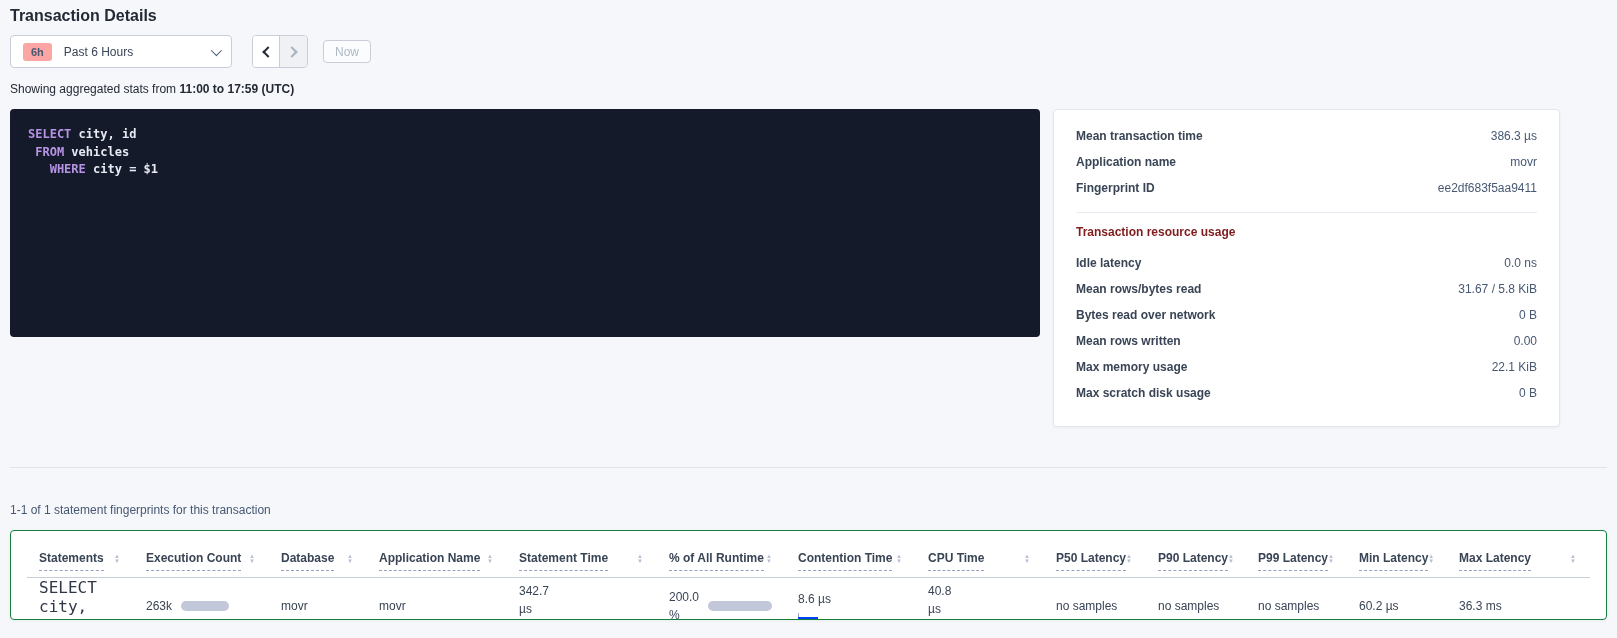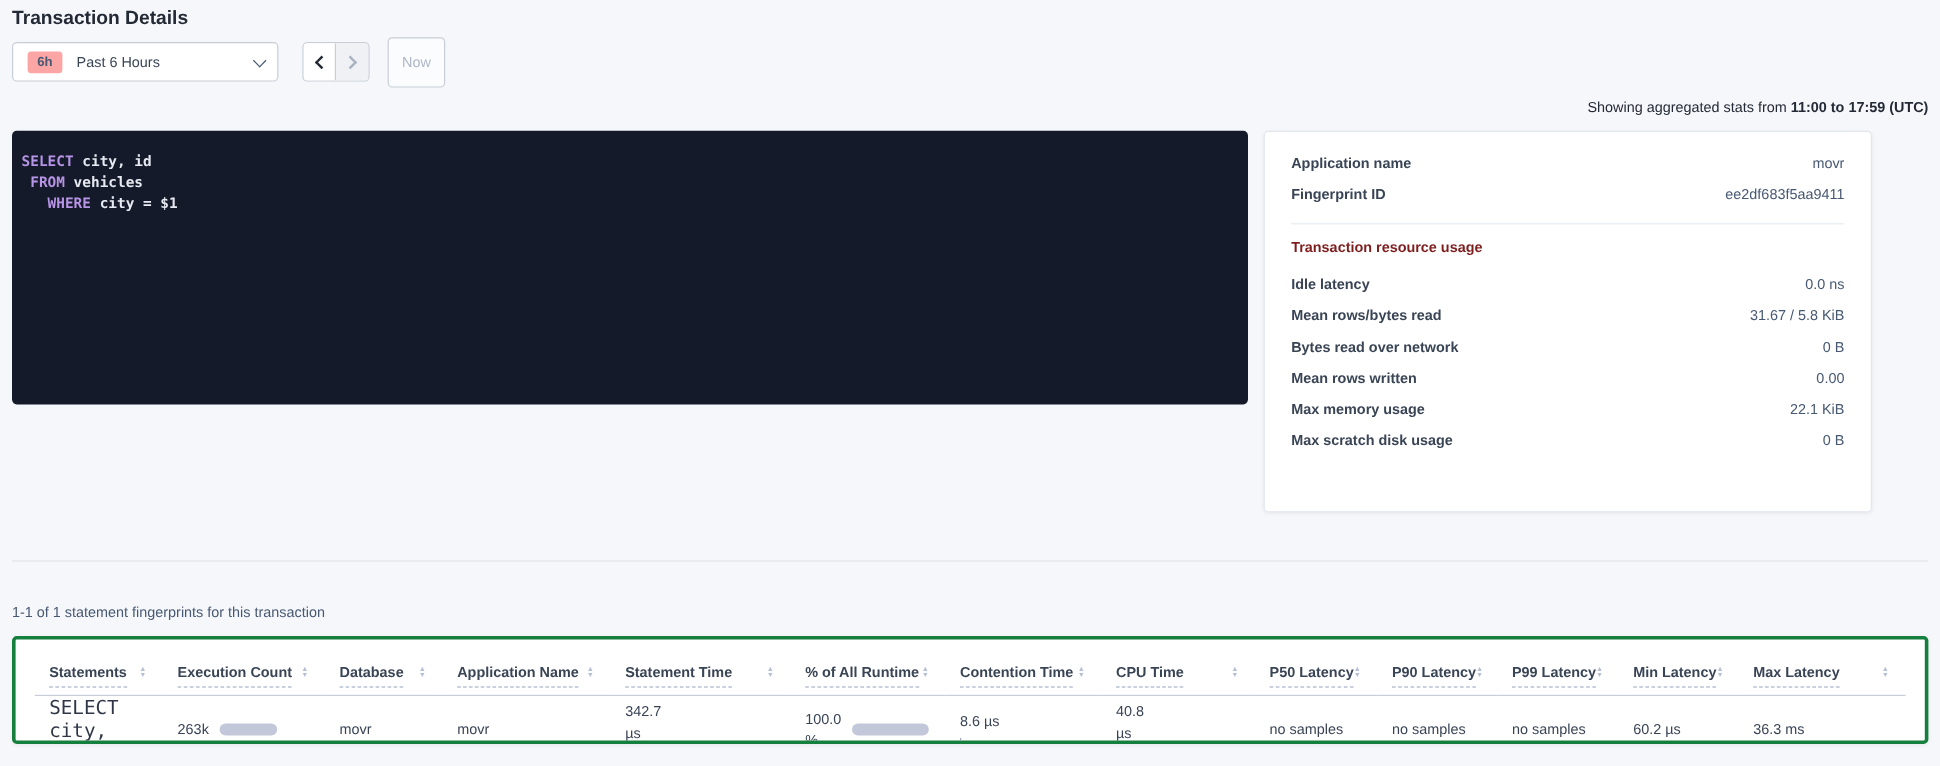--- a/index.html
+++ b/index.html
@@ -17,46 +17,46 @@
   .time-badge { background:#fca5a5; color:#475872; font-size:11px; font-weight:bold; padding:3px 8px; border-radius:3px; margin-right:12px; }
   .time-label { font-size:12px; color:#394455; }
   .chev-down { margin-left:auto; width:8px; height:8px; border-right:1.6px solid #475872; border-bottom:1.6px solid #475872;
     transform:rotate(45deg) translateY(-2px); }
   .arrow-group { margin-left:20px; display:flex; height:33px; border:1px solid #c8cdd8; border-radius:4px; overflow:hidden; background:#fff; }
   .arrow-btn { width:27px; height:31px; border:none; background:#fff; display:flex; align-items:center; justify-content:center; cursor:pointer; }
   .arrow-btn.prev { border-right:1px solid #c8cdd8; }
   .arrow-btn.next { background:#eff1f4; cursor:default; }
   .chev-left { width:8px; height:8px; border-left:2px solid #242a35; border-bottom:2px solid #242a35; transform:rotate(45deg); margin-left:3px; }
   .chev-right { width:8px; height:8px; border-left:2px solid #a9b2c2; border-bottom:2px solid #a9b2c2; transform:rotate(225deg); margin-right:3px; }
-  .now-btn { margin-left:15px; width:48px; height:42px; border:1px solid #c8cdd8; border-radius:4px; background:#fbfcfd;
+  .now-btn { margin-left:15px; width:48px; height:23px; border:1px solid #c8cdd8; border-radius:4px; background:#fbfcfd;
     color:#aeb7c6; font-size:12px; font-family:inherit; cursor:default; }
 
-  .stats-line { margin:14px 10px 0; font-size:12px; color:#242a35;text-align:right; }
+  .stats-line { margin:14px 10px 0; font-size:12px; color:#242a35; }
   .stats-line b { font-weight:bold; }
 
   
   .main { display:flex; gap:13px; margin:13px 10px 0; align-items:flex-start; }
-  .sql-box { width:1030px; height:228px; background:#141a29; border-radius:4px; padding:17px 8px;
+  .sql-box { width:1030px; height:228px; background:#141a29; border-radius:4px; padding:17px 18px;
     font-family:"DejaVu Sans Mono", monospace; font-size:12px; font-weight:bold; line-height:17.5px;
     color:#e7eaf2; white-space:pre; }
   .kw { color:#b794e6; }
 
   .summary-card { width:507px; height:318px; background:#fff; border:1px solid #e2e7ee; border-radius:4px;
     padding:13px 22px; box-shadow:0 1px 3px rgba(60,70,90,.06); }
   .srow { display:flex; justify-content:space-between; align-items:center; height:26px; }
   .srow .slabel { font-size:12px; font-weight:bold; color:#394455; }
   .srow .svalue { font-size:12px; color:#475872; }
   .hr { height:1px; background:#e6ebf2; margin:11px 0; }
   .section-title { font-size:12px; font-weight:bold; color:#7f1d1d; margin:12px 0 11px; }
 
   .page-divider { margin:40px 10px 0; height:1px; background:#dfe4ec; }
   .table-caption { margin:35px 10px 0; font-size:12px; color:#475872; }
 
   
-  .table-card { margin:13px 10px 0; height:90px; background:#fff; border:3px solid #15803d; border-radius:4px;
+  .table-card { margin:13px 10px 0; height:90px; background:#fff; border:1px solid #15803d; border-radius:4px;
     padding:0 16px; box-shadow:0 1px 3px rgba(60,70,90,.06); overflow:hidden; }
   table { width:100%; border-collapse:collapse; table-layout:fixed; }
   th { height:46px; border-bottom:1px solid #c7cdd9; vertical-align:bottom; padding:0; cursor:pointer; }
   .th-inner { display:flex; align-items:flex-end; justify-content:space-between; padding:0 14px 6px 12px; }
   .th-label { font-size:12px; font-weight:bold; color:#394455; border-bottom:1px dashed #93a1bd; padding-bottom:5px; white-space:nowrap; }
   .sort { font-size:6px; line-height:5px; color:#b6c0d4; white-space:pre; text-align:center; margin-bottom:7px; }
   td { height:57px; border-bottom:1px solid #dfe4ec; padding:0 0 0 12px; font-size:12px; color:#394455; vertical-align:middle; }
   .mono { font-family:"DejaVu Sans Mono", monospace; font-size:16px; line-height:19px; color:#2f3747; cursor:pointer; }
   .cell-flex { display:flex; align-items:center; gap:9px; }
   .bar-gray { display:inline-block; height:10px; border-radius:5px; background:#c2c8d9; }
@@ -103,20 +103,24 @@
   </div>
 
   <div class="main">
 
     <div class="sql-box"><span class="kw">SELECT</span><span> city, id</span>
 <span class="kw"> FROM</span><span> vehicles</span>
 <span class="kw">   WHERE</span><span> city = $1</span></div>
 
     <div class="summary-card">
       <div class="srow">
+        <span class="slabel">Mean transaction time</span>
+        <span class="svalue">386.3 µs</span>
+      </div>
+      <div class="srow">
         <span class="slabel">Application name</span>
         <span class="svalue">movr</span>
       </div>
       <div class="srow">
         <span class="slabel">Fingerprint ID</span>
         <span class="svalue">ee2df683f5aa9411</span>
       </div>
       <div class="hr"></div>
       <div class="section-title">Transaction resource usage</div>
       <div class="srow">
@@ -284,21 +288,21 @@
               <div>µs</div>
               <div class="minibar">
                 <span class="mb-gray st-gray"></span>
                   <span class="mb-blue st-blue"></span>
               </div>
             </div>
           </td>
           <td>
             <div class="cell-flex">
               <div class="stack">
-                <div>100.0</div>
+                <div>200.0</div>
                 <div>%</div>
               </div>
               <span class="bar-gray bar-runtime"></span>
             </div>
           </td>
           <td>
             <div class="stack">
               <div>8.6 µs</div>
               <div class="tickline">
                 <span class="tick"></span>

